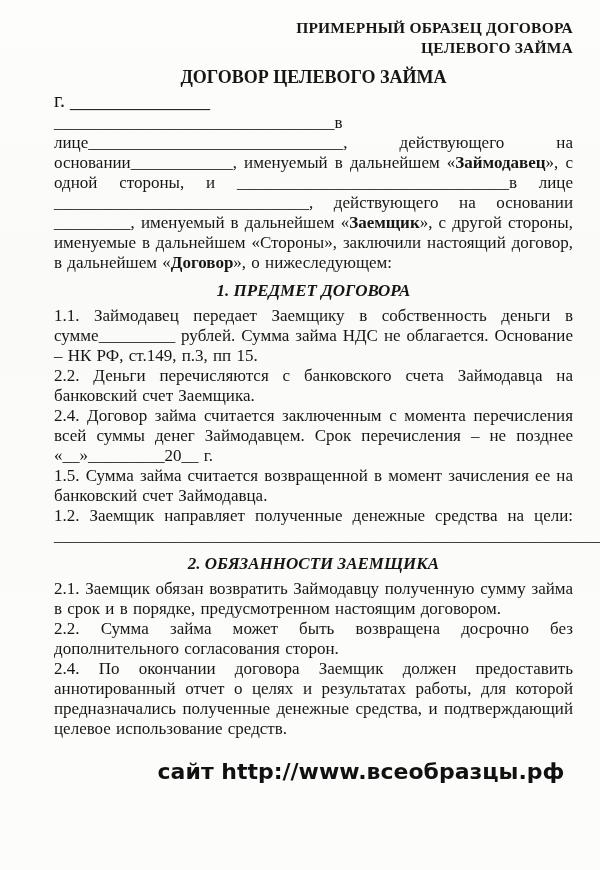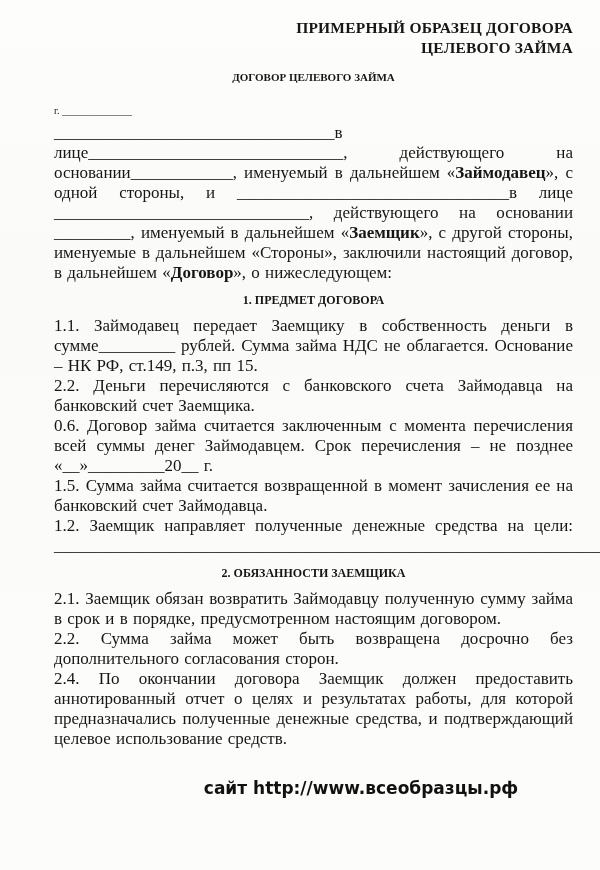--- a/index.html
+++ b/index.html
@@ -23,54 +23,55 @@
     text-align: right;
     font-weight: bold;
     font-size: 15.5px;
     line-height: 20px;
     letter-spacing: 0.2px;
   }
   .title {
     margin: 7px 0 0 0;
     text-align: center;
     font-weight: bold;
-    font-size: 11px;
+    font-size: 18px;
     line-height: 24px;
   }
   .dateline {
     display: flex;
     justify-content: space-between;
-    font-size: 10px;
+    font-size: 20px;
     line-height: 21px;
-    margin-top: 11px;
+    margin-top: 1px;
     font-family: Liberation Serif, serif;
   }
   .para {
     margin: 0;
     font-size: 17px;
     line-height: 20px;
     text-align: justify;
     word-spacing: 1px;
   }
   .preamble { margin-top: 2px; }
   .b { font-weight: bold; }
   h2.sec {
     margin: 7px 0 5px 0;
     text-align: center;
     font-weight: bold;
-    font-size: 12px;
+    font-size: 17px;
     line-height: 21px;
+    font-style: italic;
   }
   .footer {
-    margin-top: 25px;
+    margin-top: 19px;
     text-align: center;
     padding-left: 95px;
     font-family: "DejaVu Sans", sans-serif;
     font-weight: bold;
-    font-size: 17px;
+    font-size: 22px;
     line-height: 28px;
     color: #111;
     white-space: nowrap;
   }
 </style>
 </head>
 <body>
 
 <div class="page">
 
@@ -84,21 +85,21 @@
   <div class="dateline">
     <span>г. ______________</span>
   </div>
 
   <p class="para preamble"><span>_________________________________в лице______________________________, действующего на основании____________, именуемый в дальнейшем «</span><span class="b">Займодавец</span><span>», с одной стороны, и ________________________________в лице ______________________________, действующего на основании _________, именуемый в дальнейшем «</span><span class="b">Заемщик</span><span>», с другой стороны, именуемые в дальнейшем «Стороны», заключили настоящий договор, в дальнейшем «</span><span class="b">Договор</span><span>», о нижеследующем:</span></p>
 
   <h2 class="sec">1. ПРЕДМЕТ ДОГОВОРА</h2>
 
   <p class="para">1.1. Займодавец передает Заемщику в собственность деньги в сумме_________ рублей. Сумма займа НДС не облагается. Основание – НК РФ, ст.149, п.3, пп 15.</p>
   <p class="para">2.2. Деньги перечисляются с банковского счета Займодавца на банковский счет Заемщика.</p>
-  <p class="para">0.6. Договор займа считается заключенным с момента перечисления всей суммы денег Займодавцем. Срок перечисления – не позднее «__»_________20__ г.</p>
+  <p class="para">2.4. Договор займа считается заключенным с момента перечисления всей суммы денег Займодавцем. Срок перечисления – не позднее «__»_________20__ г.</p>
   <p class="para">1.5. Сумма займа считается возвращенной в момент зачисления ее на банковский счет Займодавца.</p>
   <p class="para">1.2. Заемщик направляет полученные денежные средства на цели: ____________________________________________________________________.</p>
 
   <h2 class="sec">2. ОБЯЗАННОСТИ ЗАЕМЩИКА</h2>
 
   <p class="para">2.1. Заемщик обязан возвратить Займодавцу полученную сумму займа в срок и в порядке, предусмотренном настоящим договором.</p>
   <p class="para">2.2. Сумма займа может быть возвращена досрочно без дополнительного согласования сторон.</p>
   <p class="para">2.4. По окончании договора Заемщик должен предоставить аннотированный отчет о целях и результатах работы, для которой предназначались полученные денежные средства, и подтверждающий целевое использование средств.</p>
 
   <div class="footer">сайт http://www.всеобразцы.рф</div>

